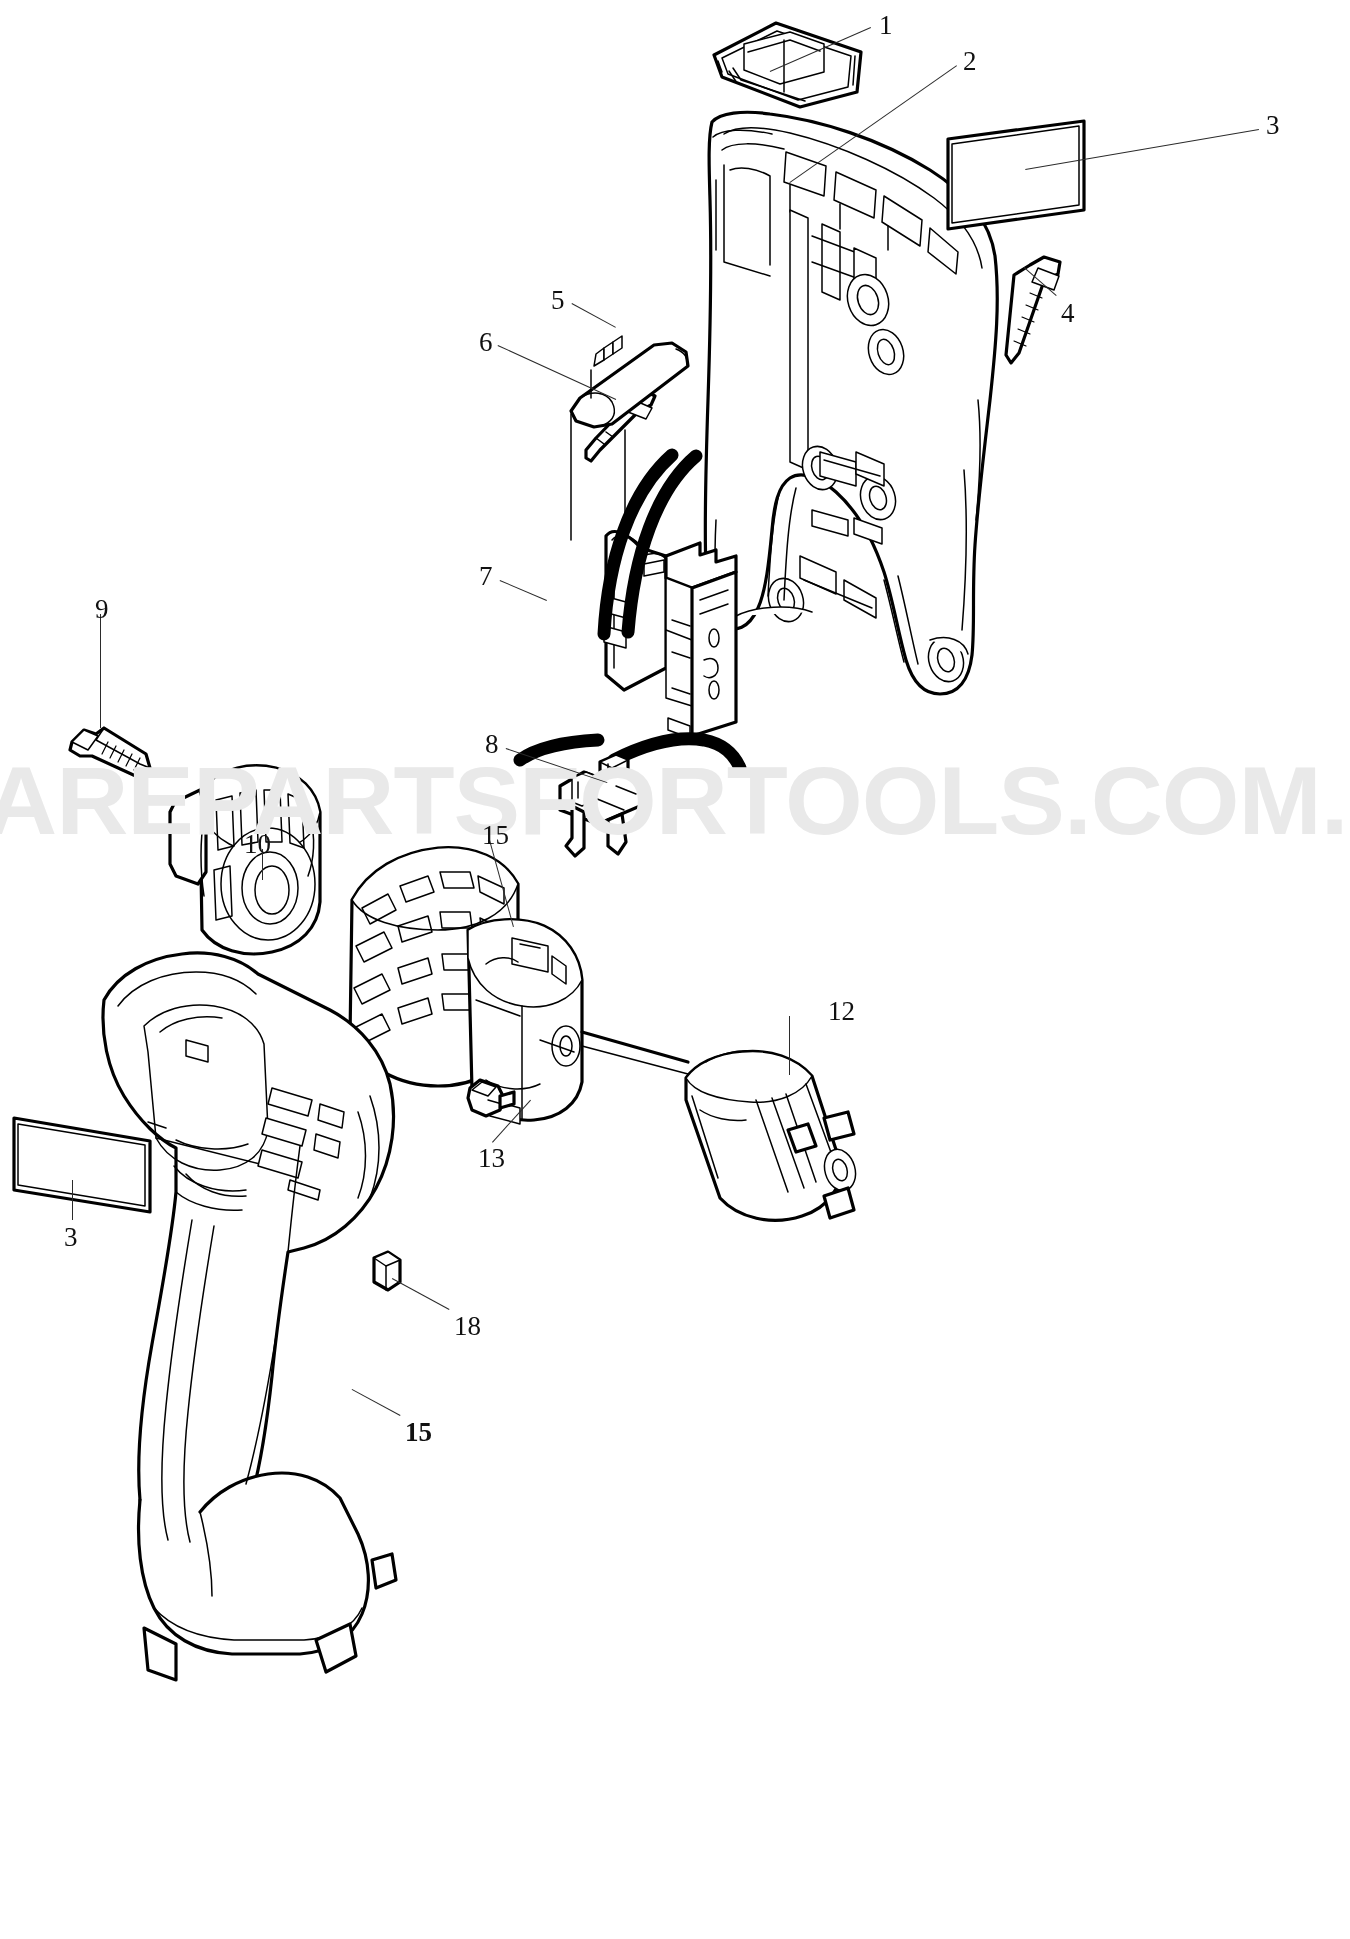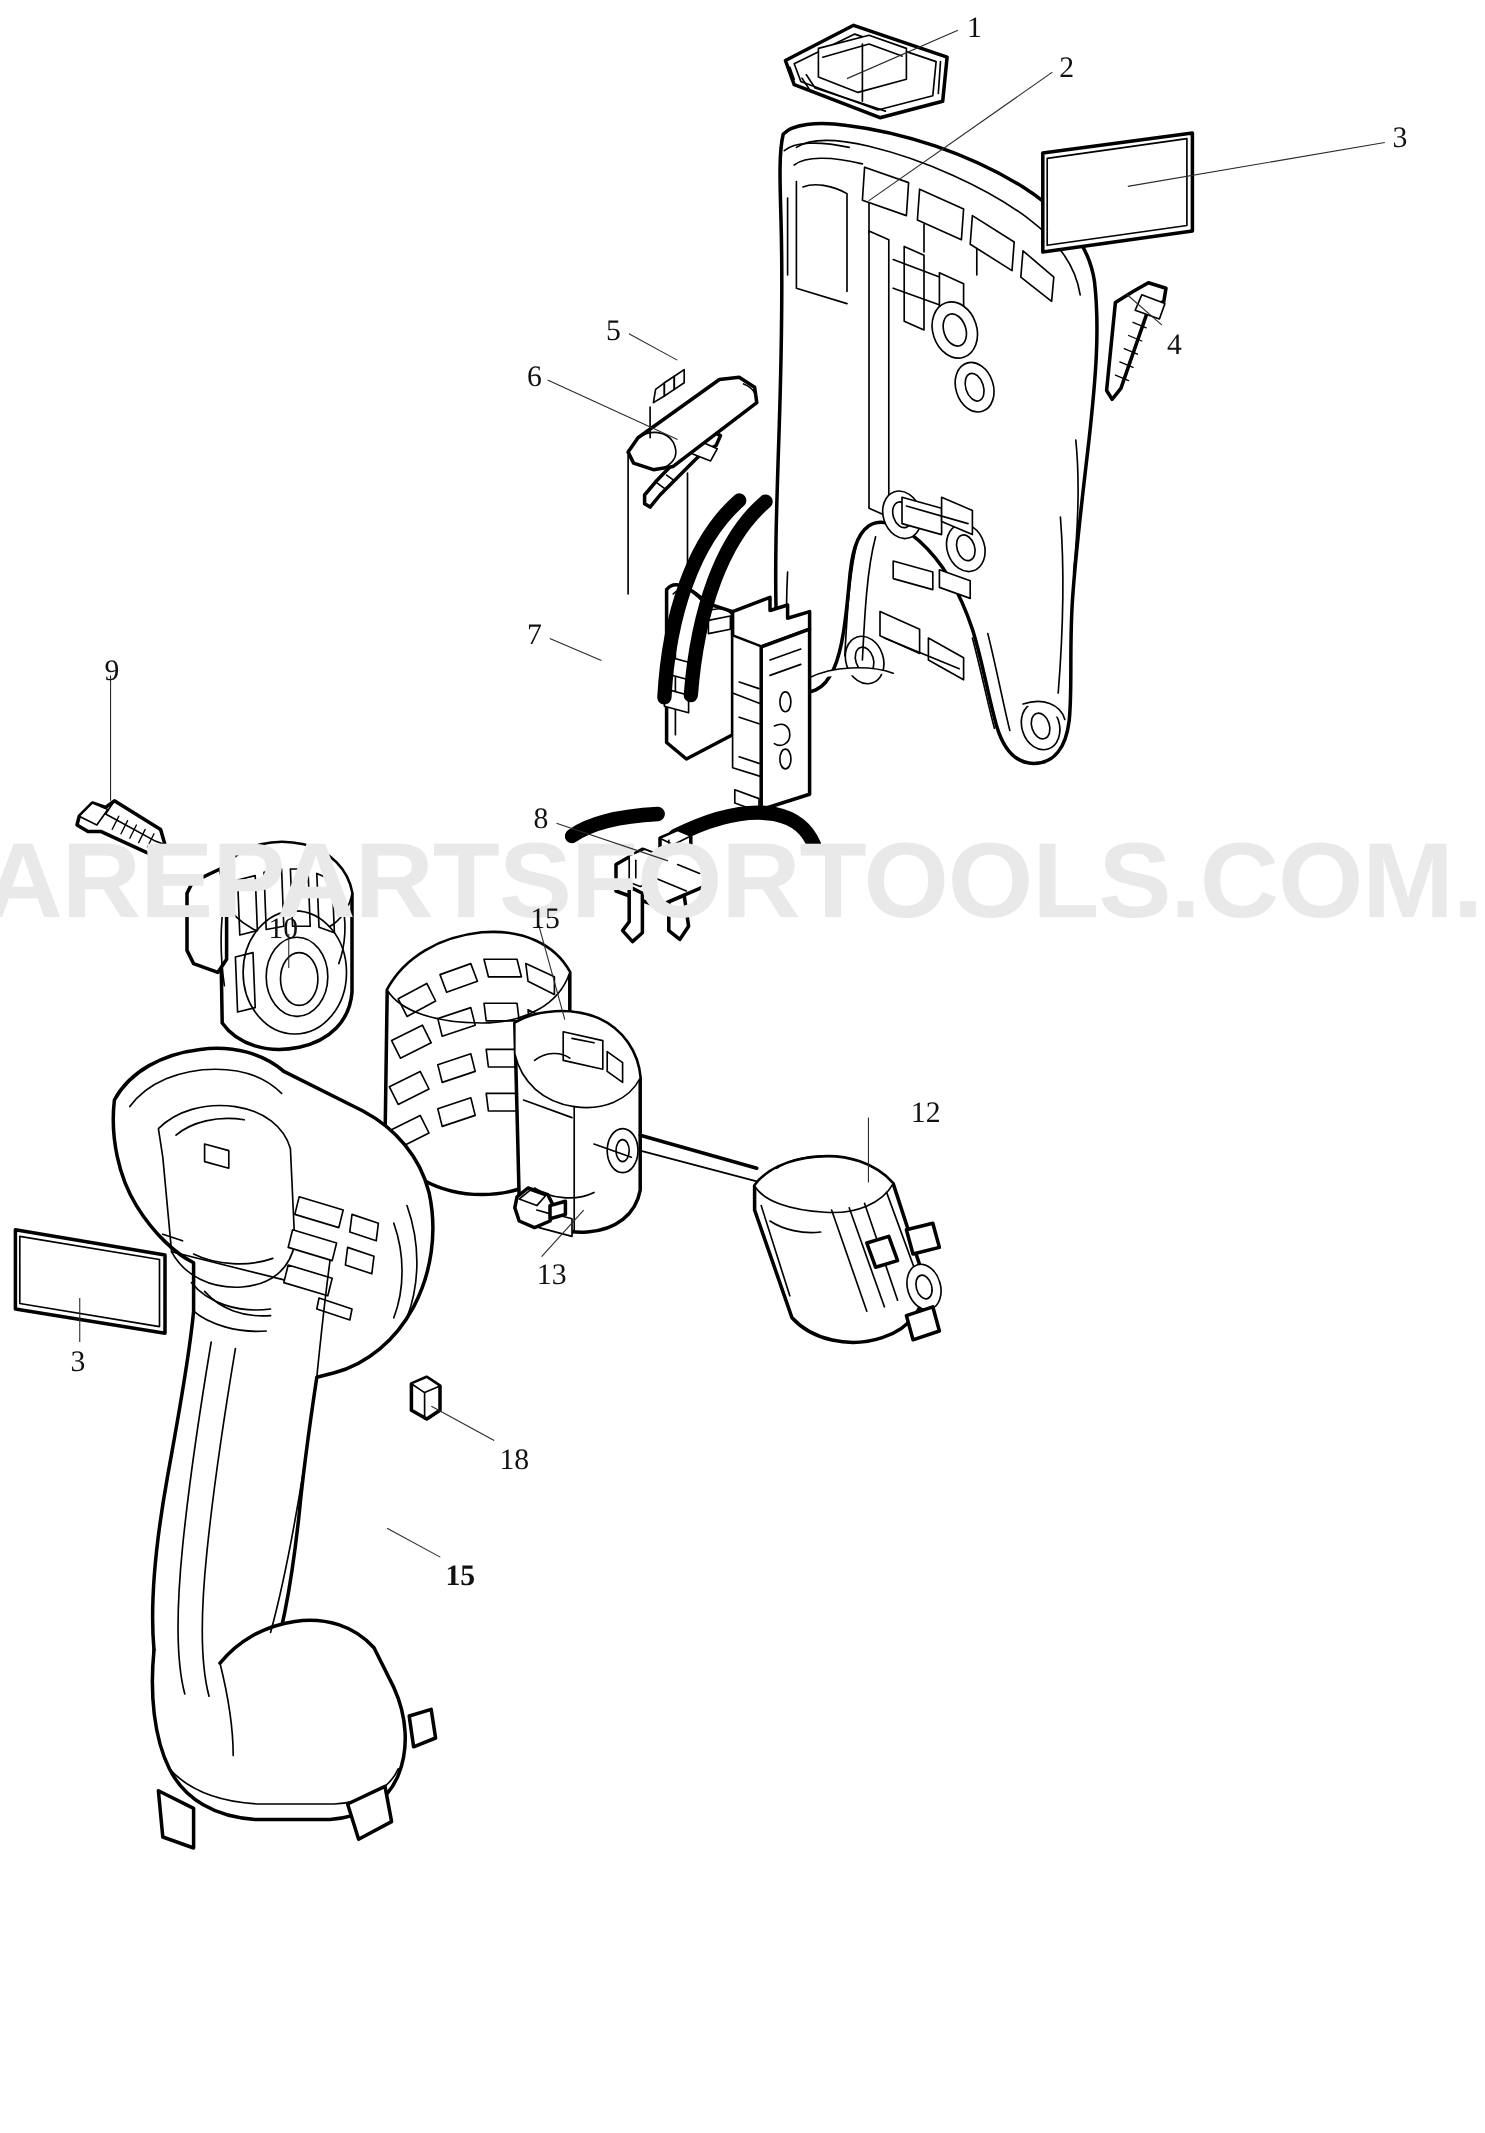--- a/index.html
+++ b/index.html
@@ -460,21 +460,21 @@
       <div class="callout" style="left: 485px; top: 731px;">8</div>
       <div class="lead" style="left: 101px; top: 614px; width: 114px; height: 1.4px; transform: rotate(90deg);"></div>
       <div class="callout" style="left: 95px; top: 596px;">9</div>
       <div class="lead" style="left: 263px; top: 849px; width: 31px; height: 1.4px; transform: rotate(90deg);"></div>
       <div class="callout" style="left: 244px; top: 831px;">10</div>
       <div class="lead" style="left: 490px; top: 840px; width: 90.2497px; height: 1.4px; transform: rotate(74.5778deg);"></div>
       <div class="callout" style="left: 482px; top: 822px;">15</div>
       <div class="lead" style="left: 790px; top: 1016px; width: 59px; height: 1.4px; transform: rotate(90deg);"></div>
       <div class="callout" style="left: 828px; top: 998px;">12</div>
       <div class="lead" style="left: 492px; top: 1142px; width: 56.6392px; height: 1.4px; transform: rotate(-47.8624deg);"></div>
-      <div class="callout" style="left: 488px; top: 1145px;">13</div>
+      <div class="callout" style="left: 478px; top: 1145px;">13</div>
       <div class="lead" style="left: 72px; top: 1220px; width: 40px; height: 1.4px; transform: rotate(-90deg);"></div>
       <div class="callout" style="left: 64px; top: 1224px;">3</div>
       <div class="lead" style="left: 400px; top: 1416px; width: 54.5894px; height: 1.4px; transform: rotate(-151.557deg);"></div>
       <div class="callout" style="left: 405px; top: 1419px; font-weight: bold;">15</div>
       <div class="lead" style="left: 449px; top: 1310px; width: 64.8845px; height: 1.4px; transform: rotate(-151.46deg);"></div>
       <div class="callout" style="left: 454px; top: 1313px;">18</div>
     </div>
 
 </div>
 

